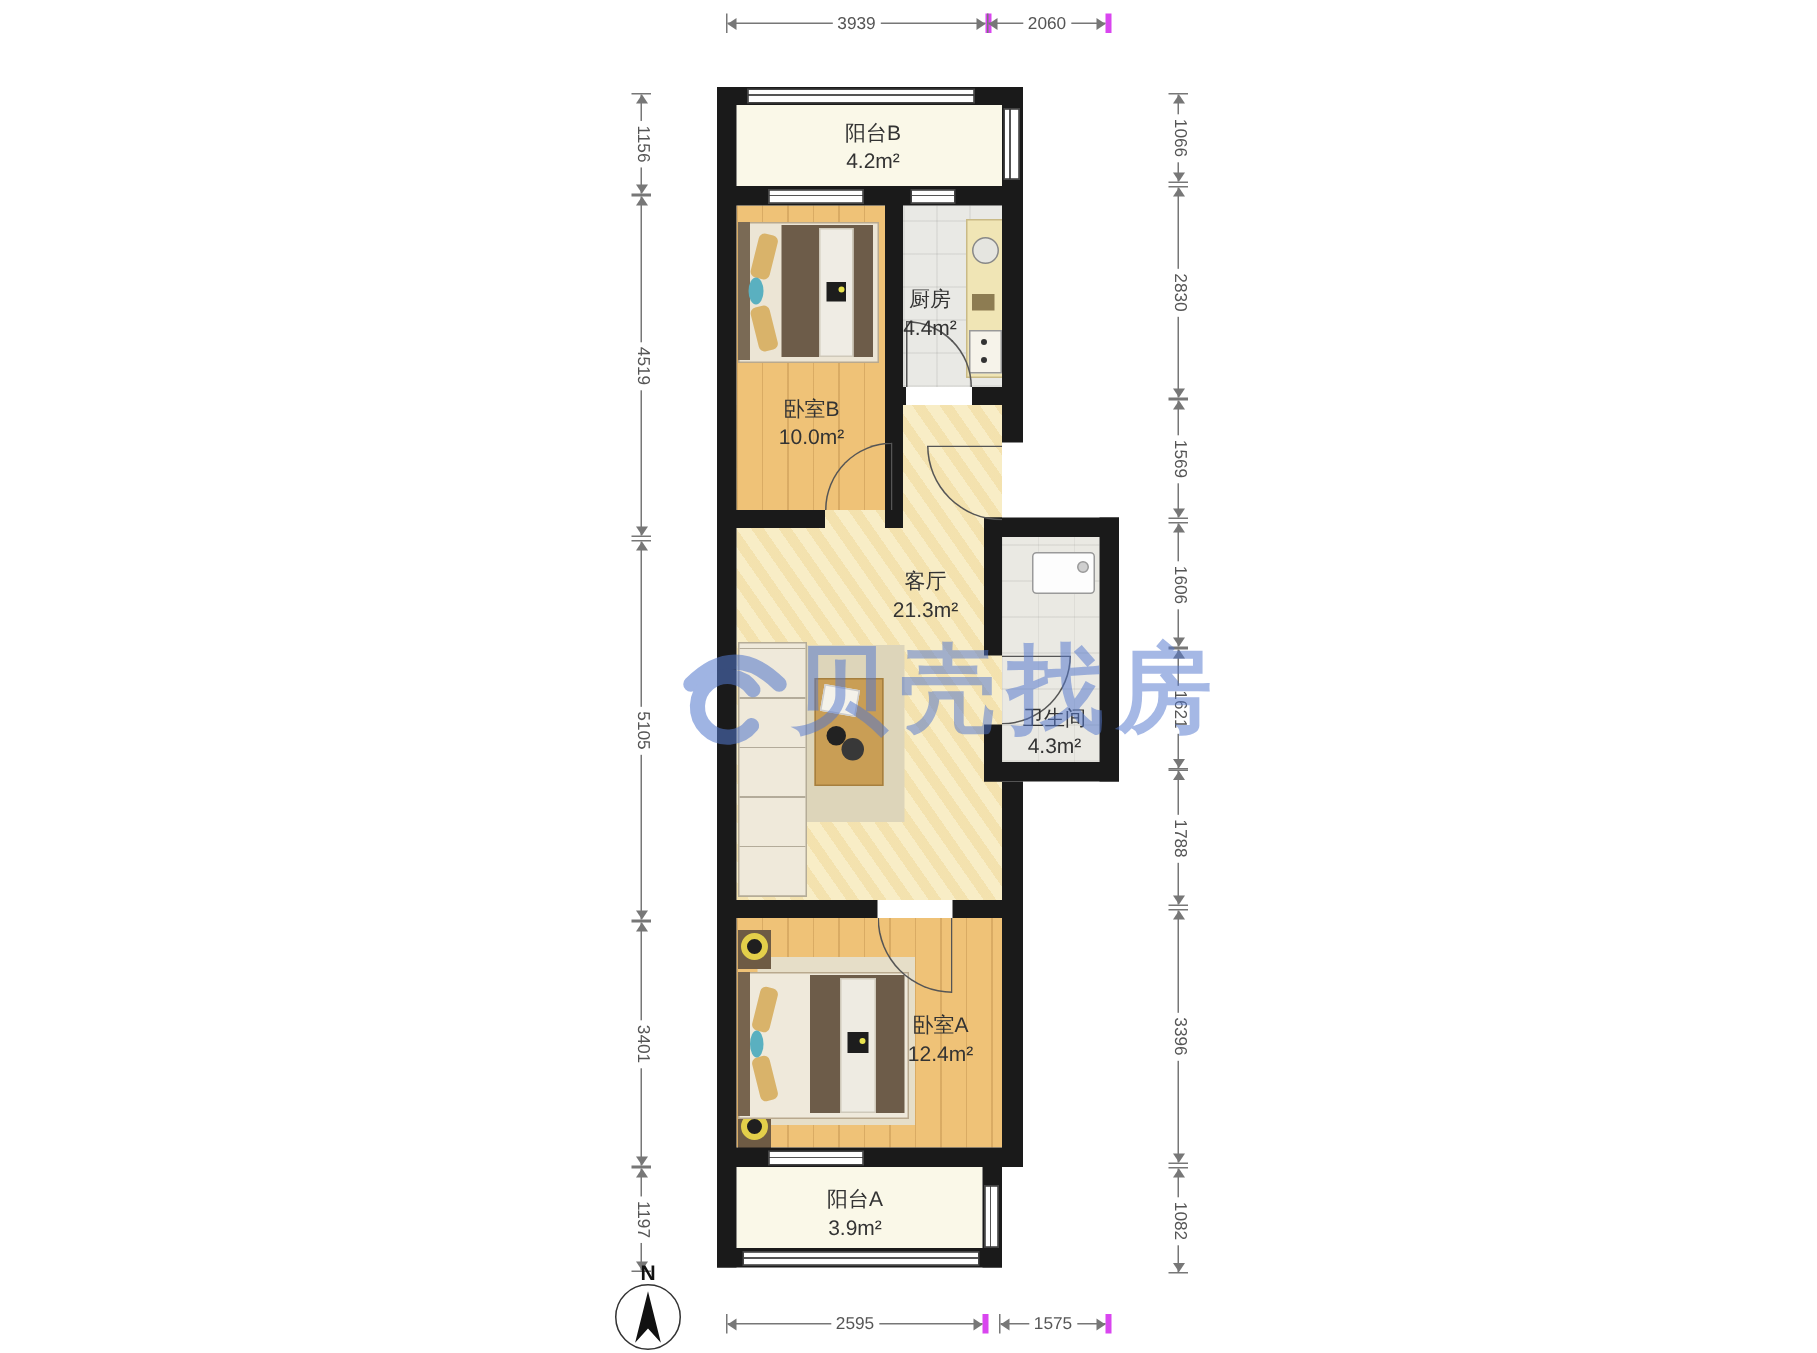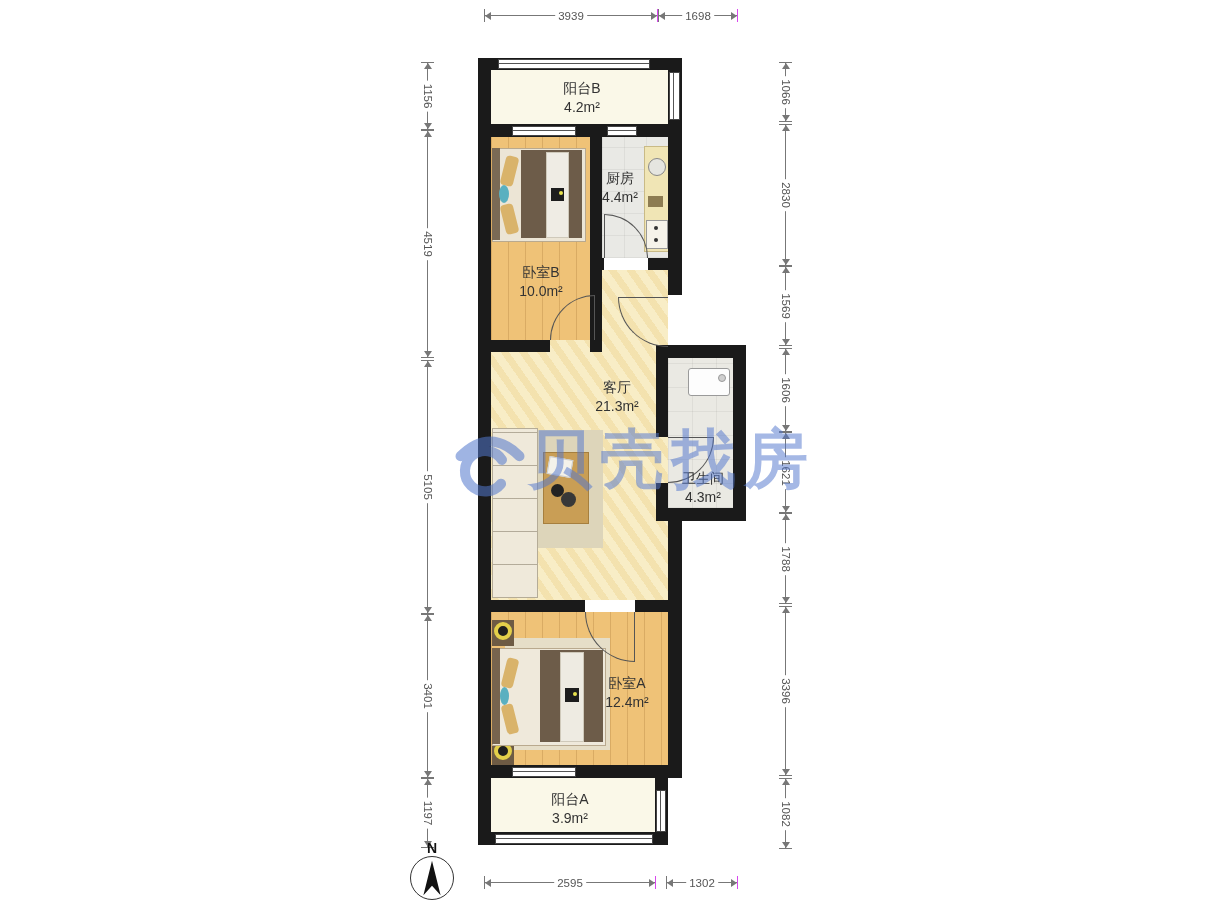--- a/index.html
+++ b/index.html
@@ -17,21 +17,21 @@
   .floor-tile{background:#e9e9e5;background-image:repeating-linear-gradient(0deg,rgba(0,0,0,.05) 0 1px,transparent 1px 22px),repeating-linear-gradient(90deg,rgba(0,0,0,.05) 0 1px,transparent 1px 22px);}
   .floor-bath{background:#eae9e3;background-image:repeating-linear-gradient(0deg,rgba(0,0,0,.05) 0 1px,transparent 1px 24px),repeating-linear-gradient(90deg,rgba(0,0,0,.05) 0 1px,transparent 1px 24px);}
   .win{position:absolute;box-sizing:border-box;border:1px solid #444;z-index:4;}
   .win-h{background:linear-gradient(to bottom,#fff 0 3px,#555 3px 4px,#fff 4px);}
   .win-v{background:linear-gradient(to right,#fff 0 3px,#555 3px 4px,#fff 4px);}
   .door{position:absolute;box-sizing:border-box;z-index:4;}
   
   .furn{position:absolute;z-index:2;}
   
   .dim{position:absolute;z-index:5;}
-  .dim-h{height:13px;border-left:1px solid #777;border-right:1px solid #d946ef;}
+  .dim-h{height:13px;border-left:1px solid #777;border-right:4px solid #d946ef;}
   .dim-h::before{content:"";position:absolute;left:0;right:0;top:6px;border-top:1px solid #777;}
   .dim-v{width:13px;border-top:1px solid #777;border-bottom:1px solid #777;}
   .dim-v::before{content:"";position:absolute;top:0;bottom:0;left:6px;border-left:1px solid #777;}
   .ah{position:absolute;width:0;height:0;border:4px solid transparent;}
   .dim-h .ah-l{left:0;top:3px;border-left:0;border-right:6px solid #777;}
   .dim-h .ah-r{right:0;top:3px;border-right:0;border-left:6px solid #777;}
   .dim-v .ah-t{top:0;left:3px;border-top:0;border-bottom:6px solid #777;}
   .dim-v .ah-b{bottom:0;left:3px;border-bottom:0;border-top:6px solid #777;}
   .dim-label{position:absolute;left:50%;top:50%;transform:translate(-50%,-50%);background:#fff;color:#555;font-size:11.5px;padding:0 3px;white-space:nowrap;}
   .dim-v .dim-label{transform:translate(-50%,-50%) rotate(90deg);}
@@ -131,21 +131,21 @@
   <div class="furn" style="left:500px;top:687px;width:9px;height:18px;background:#5ab0c0;border-radius:50%;"></div>
   <div class="furn" style="left:540px;top:650px;width:63px;height:92px;background:#6d5c49;"></div>
   <div class="furn" style="left:560px;top:652px;width:22px;height:88px;background:#eeebe2;border:1px solid #cfc9ba;"></div>
   <div class="furn" style="left:565px;top:688px;width:14px;height:14px;background:#1d1d1d;"></div>
   <div class="furn" style="left:573px;top:692px;width:4px;height:4px;background:#e8e24d;border-radius:50%;"></div>
 
   <div class="room-label" style="left:582px;top:79px;">
     <span>阳台B</span><br>
     <span>4.2m²</span>
   </div>
-  <div class="room-label" style="left:620px;top:169px;">
+  <div class="room-label" style="left:620px;top:190px;">
     <span>厨房</span><br>
     <span>4.4m²</span>
   </div>
   <div class="room-label" style="left:541px;top:263px;">
     <span>卧室B</span><br>
     <span>10.0m²</span>
   </div>
   <div class="room-label" style="left:617px;top:378px;">
     <span>客厅</span><br>
     <span>21.3m²</span>
@@ -164,32 +164,32 @@
   </div>
 
   <div class="dim dim-h" style="left:484px;top:9px;width:172px;">
     <i class="ah ah-l"></i>
       <i class="ah ah-r"></i>
     <span class="dim-label">3939</span>
   </div>
   <div class="dim dim-h" style="left:658px;top:9px;width:78px;">
     <i class="ah ah-l"></i>
       <i class="ah ah-r"></i>
-    <span class="dim-label">1698</span>
+    <span class="dim-label">2060</span>
   </div>
 
   <div class="dim dim-h" style="left:484px;top:876px;width:170px;">
     <i class="ah ah-l"></i>
       <i class="ah ah-r"></i>
     <span class="dim-label">2595</span>
   </div>
   <div class="dim dim-h" style="left:666px;top:876px;width:70px;">
     <i class="ah ah-l"></i>
       <i class="ah ah-r"></i>
-    <span class="dim-label">1302</span>
+    <span class="dim-label">1575</span>
   </div>
 
   <div class="dim dim-v" style="left:421px;top:62px;height:66px;">
     <i class="ah ah-t"></i>
       <i class="ah ah-b"></i>
     <span class="dim-label">1156</span>
   </div>
   <div class="dim dim-v" style="left:421px;top:130px;height:226px;">
     <i class="ah ah-t"></i>
       <i class="ah ah-b"></i>

